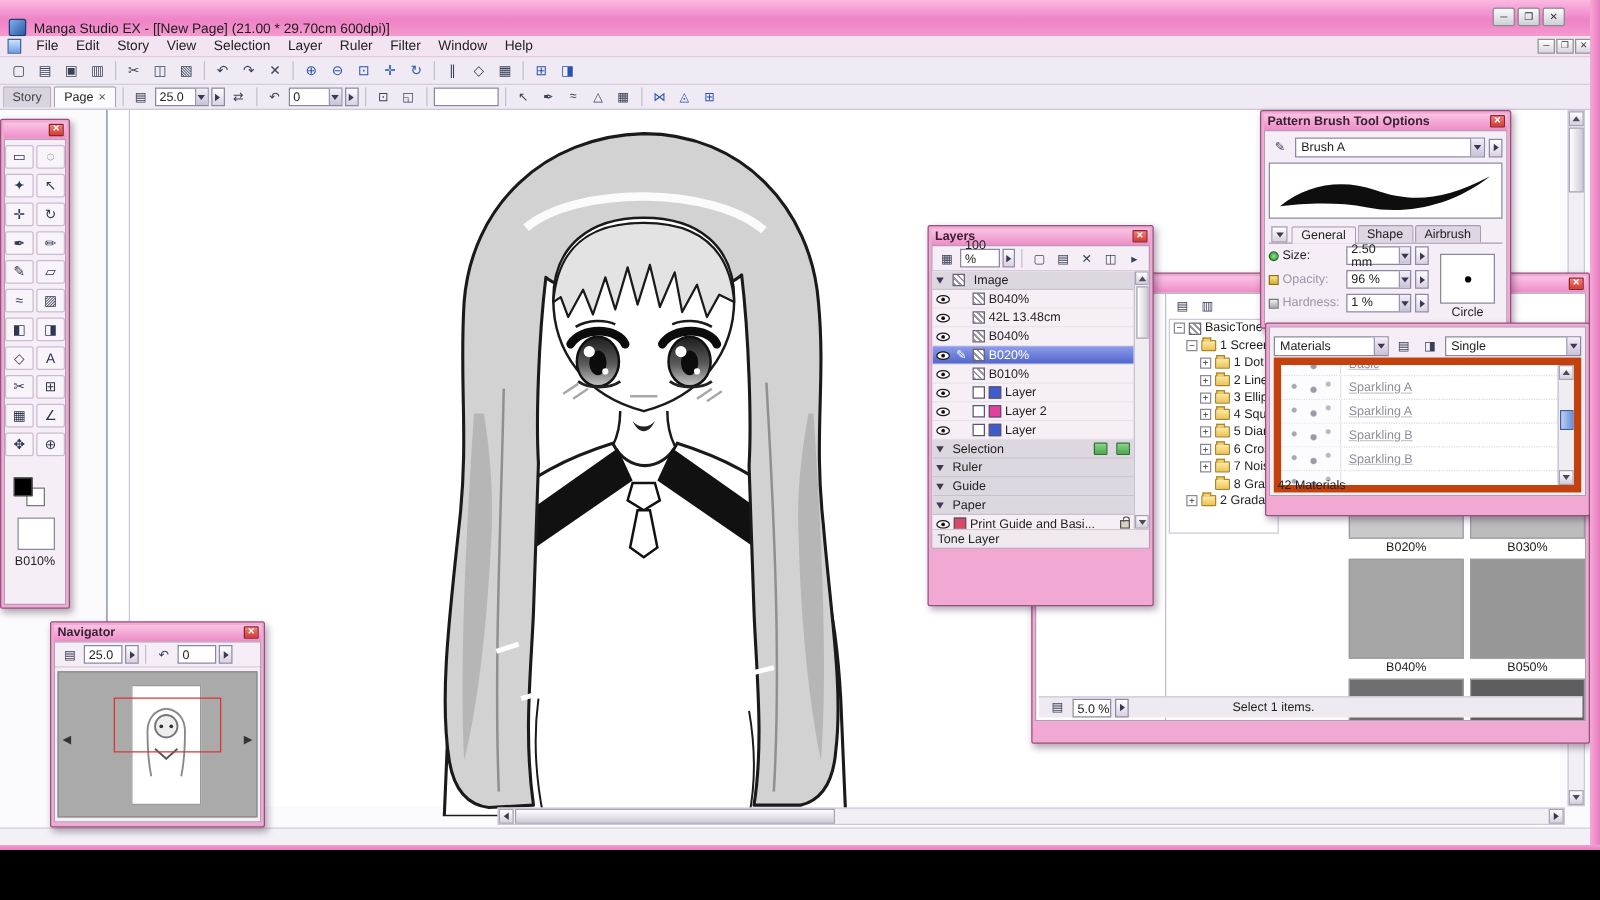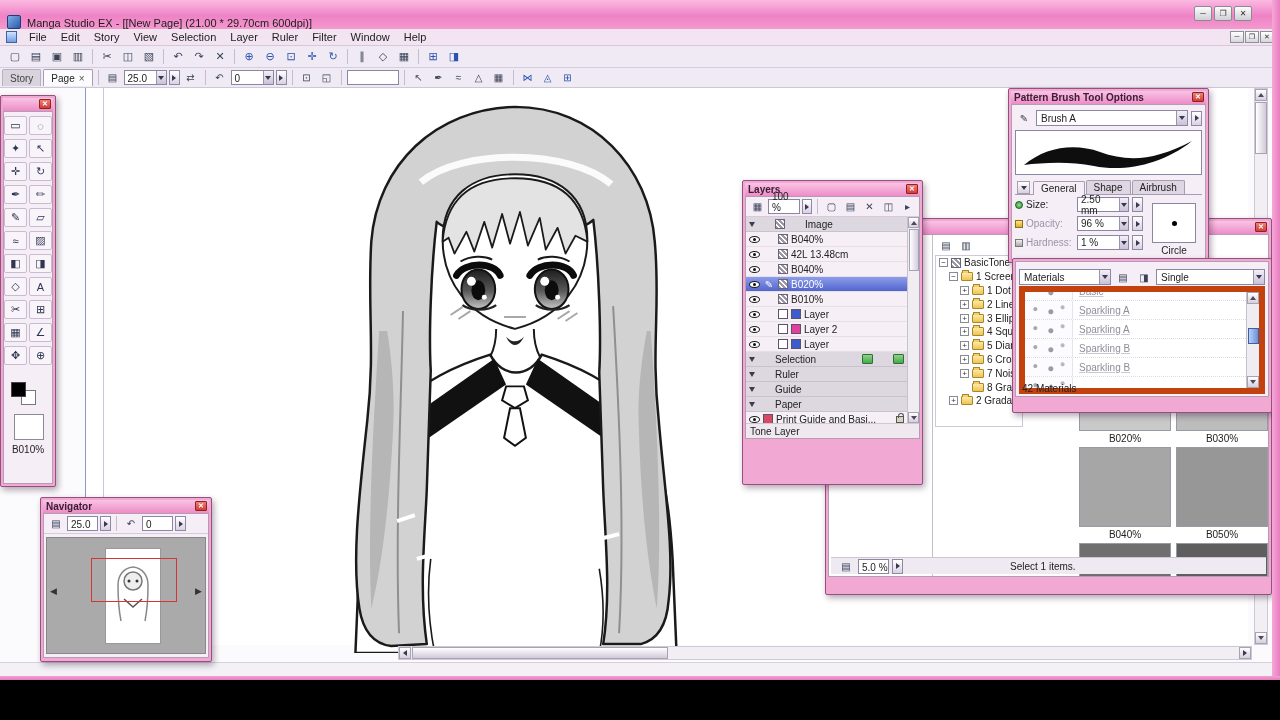--- a/index.html
+++ b/index.html
@@ -105,21 +105,21 @@
 
   
   .layers { left:742px; top:180px; width:181px; height:305px; }
   .layers .p-body { height:243px; display:flex; flex-direction:column; }
   .l-toolbar { height:20px; display:flex; align-items:center; gap:2px; padding:0 3px; border-bottom:1px solid #d8cada; flex:none; }
   .l-list { position:relative; flex:1; background:#f3edf3; overflow:hidden; }
   .l-rows { margin-right:12px; }
   .lrow { height:15px; display:flex; align-items:center; gap:3px; padding:0 3px; border-bottom:1px solid #e6dfe8; font-size:10px; background:#f6f0f6; }
   .lrow .lbl { flex:1; overflow:hidden; white-space:nowrap; text-overflow:ellipsis; }
   .lrow.sel { background:linear-gradient(180deg,#8d9ceb,#5266cc); color:#fff; }
-  .lgroup { height:15px; display:flex; align-items:center; gap:20px; padding:0 3px; font-size:10px; background:#ddd7e0; border-bottom:1px solid #c9c2ce; }
+  .lgroup { height:15px; display:flex; align-items:center; gap:7px; padding:0 3px; font-size:10px; background:#ddd7e0; border-bottom:1px solid #c9c2ce; }
   .tri-d { width:0;height:0;border-left:3.5px solid transparent;border-right:3.5px solid transparent;border-top:5px solid #3f3a50; }
   .eye { width:11px; height:7px; border:1px solid #1a1a1a; border-radius:50%; position:relative; flex:none; background:#fff; }
   .eye::after { content:""; position:absolute; left:3px; top:1px; width:3px; height:3px; background:#111; border-radius:50%; }
   .cell { width:12px; display:flex; justify-content:center; flex:none; }
   .tone-chip { width:10px; height:10px; border:1px solid #6a6474; flex:none;
     background:repeating-linear-gradient(45deg,#9a96a4 0 1.5px,#fff 1.5px 3.5px); }
   .chip { width:10px; height:10px; border:1px solid #5a5468; flex:none; }
   .chip.white { background:#fff; } .chip.blue { background:#3f5ccc; } .chip.pink { background:#e2409e; } .chip.red { background:#d84a64; }
   .mini-green { width:11px; height:10px; border:1px solid #2e7030; background:linear-gradient(#8cd48c,#47a84b); border-radius:1px; }
   .lock { width:8px; height:7px; border:1px solid #555; background:#d8d2c0; position:relative; flex:none; }
@@ -140,21 +140,21 @@
   .exp { width:9px; height:9px; border:1px solid #8a8a96; background:#fff; font-size:8px; line-height:7px; text-align:center; color:#333; flex:none; }
   .folder { width:12px; height:9px; background:linear-gradient(#ffe9a2,#edc455); border:1px solid #a8862c; border-radius:1px; position:relative; flex:none; }
   .folder::before { content:""; position:absolute; left:0; top:-3px; width:5px; height:2px; background:#f5d06a; border:1px solid #a8862c; border-bottom:none; }
   .mb-swatches { position:absolute; left:250px; top:170px; width:190px; }
   .sw-grid { display:grid; grid-template-columns:92px 92px; gap:2px 5px; }
   .sw { border:1px solid #9a9aa4; }
   .sw.r1 { height:26px; } .sw.r2 { height:80px; } .sw.r3 { height:40px; }
   .sw-lab { text-align:center; font-size:10px; height:12px; }
   .mb-bottom { position:absolute; left:2px; bottom:2px; right:2px; height:17px; background:#efe9f1; border-top:1px solid #cfc6d4;
     display:flex; align-items:center; gap:3px; padding:0 6px; font-size:10px; }
-  .mb-status { margin-left:104px; }
+  .mb-status { margin-left:80px; }
 
   
   .brush { left:1008px; top:88px; width:201px; height:175px; }
   .brush .p-body { height:156px; position:relative; padding:3px; }
   .bo-row1 { display:flex; align-items:center; gap:3px; height:20px; }
   .combo { background:#fff; border:1px solid #8d86a2; height:16px; display:flex; align-items:center; font-size:10px; padding-left:4px; flex:1; }
   .combo .dd { margin-left:auto; width:11px; height:14px; border-left:1px solid #9a94b0; background:linear-gradient(#f2eff7,#c9c2d8); display:flex; align-items:center; justify-content:center; }
   .stroke-box { height:45px; background:#fff; border:1px solid #8d86a2; margin-top:2px; }
   .bo-tabs { display:flex; align-items:flex-end; gap:1px; height:17px; margin-top:3px; border-bottom:1px solid #a89cb0; padding-left:2px; }
   .bo-tab { padding:1px 7px 1px; border:1px solid #a89cb0; border-bottom:none; background:#ded6e2; font-size:10px; border-radius:2px 2px 0 0; }

